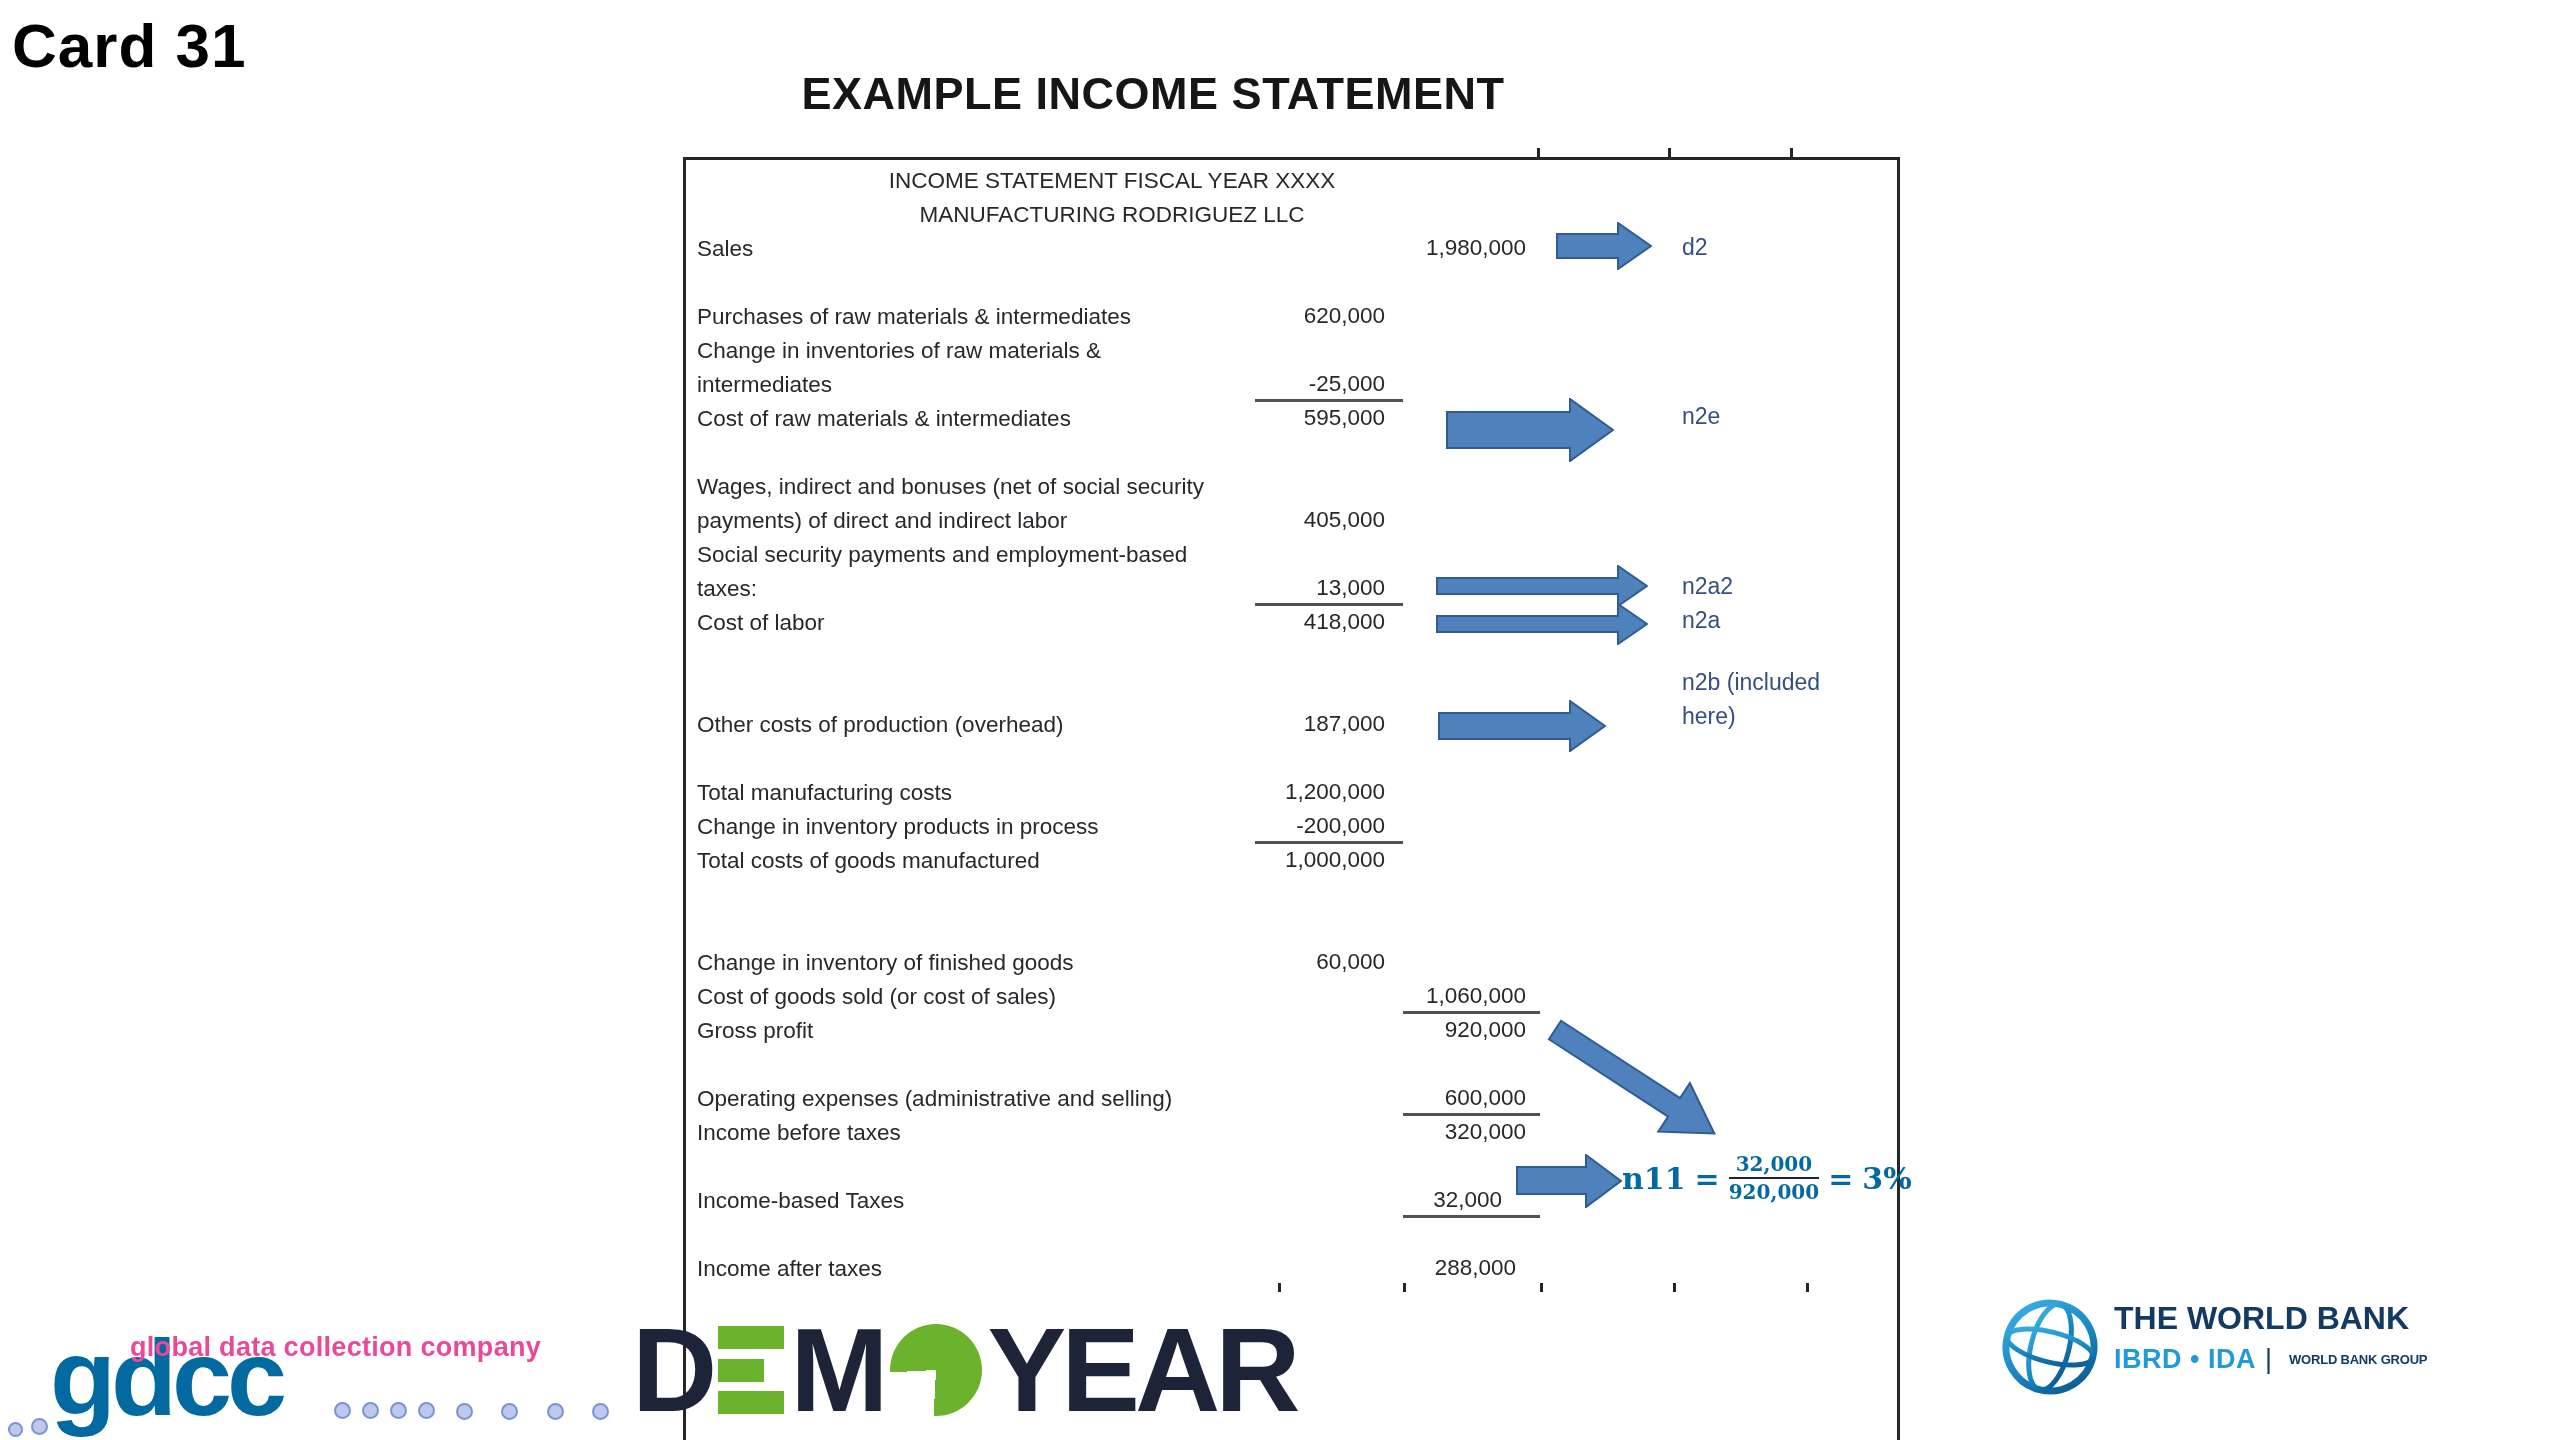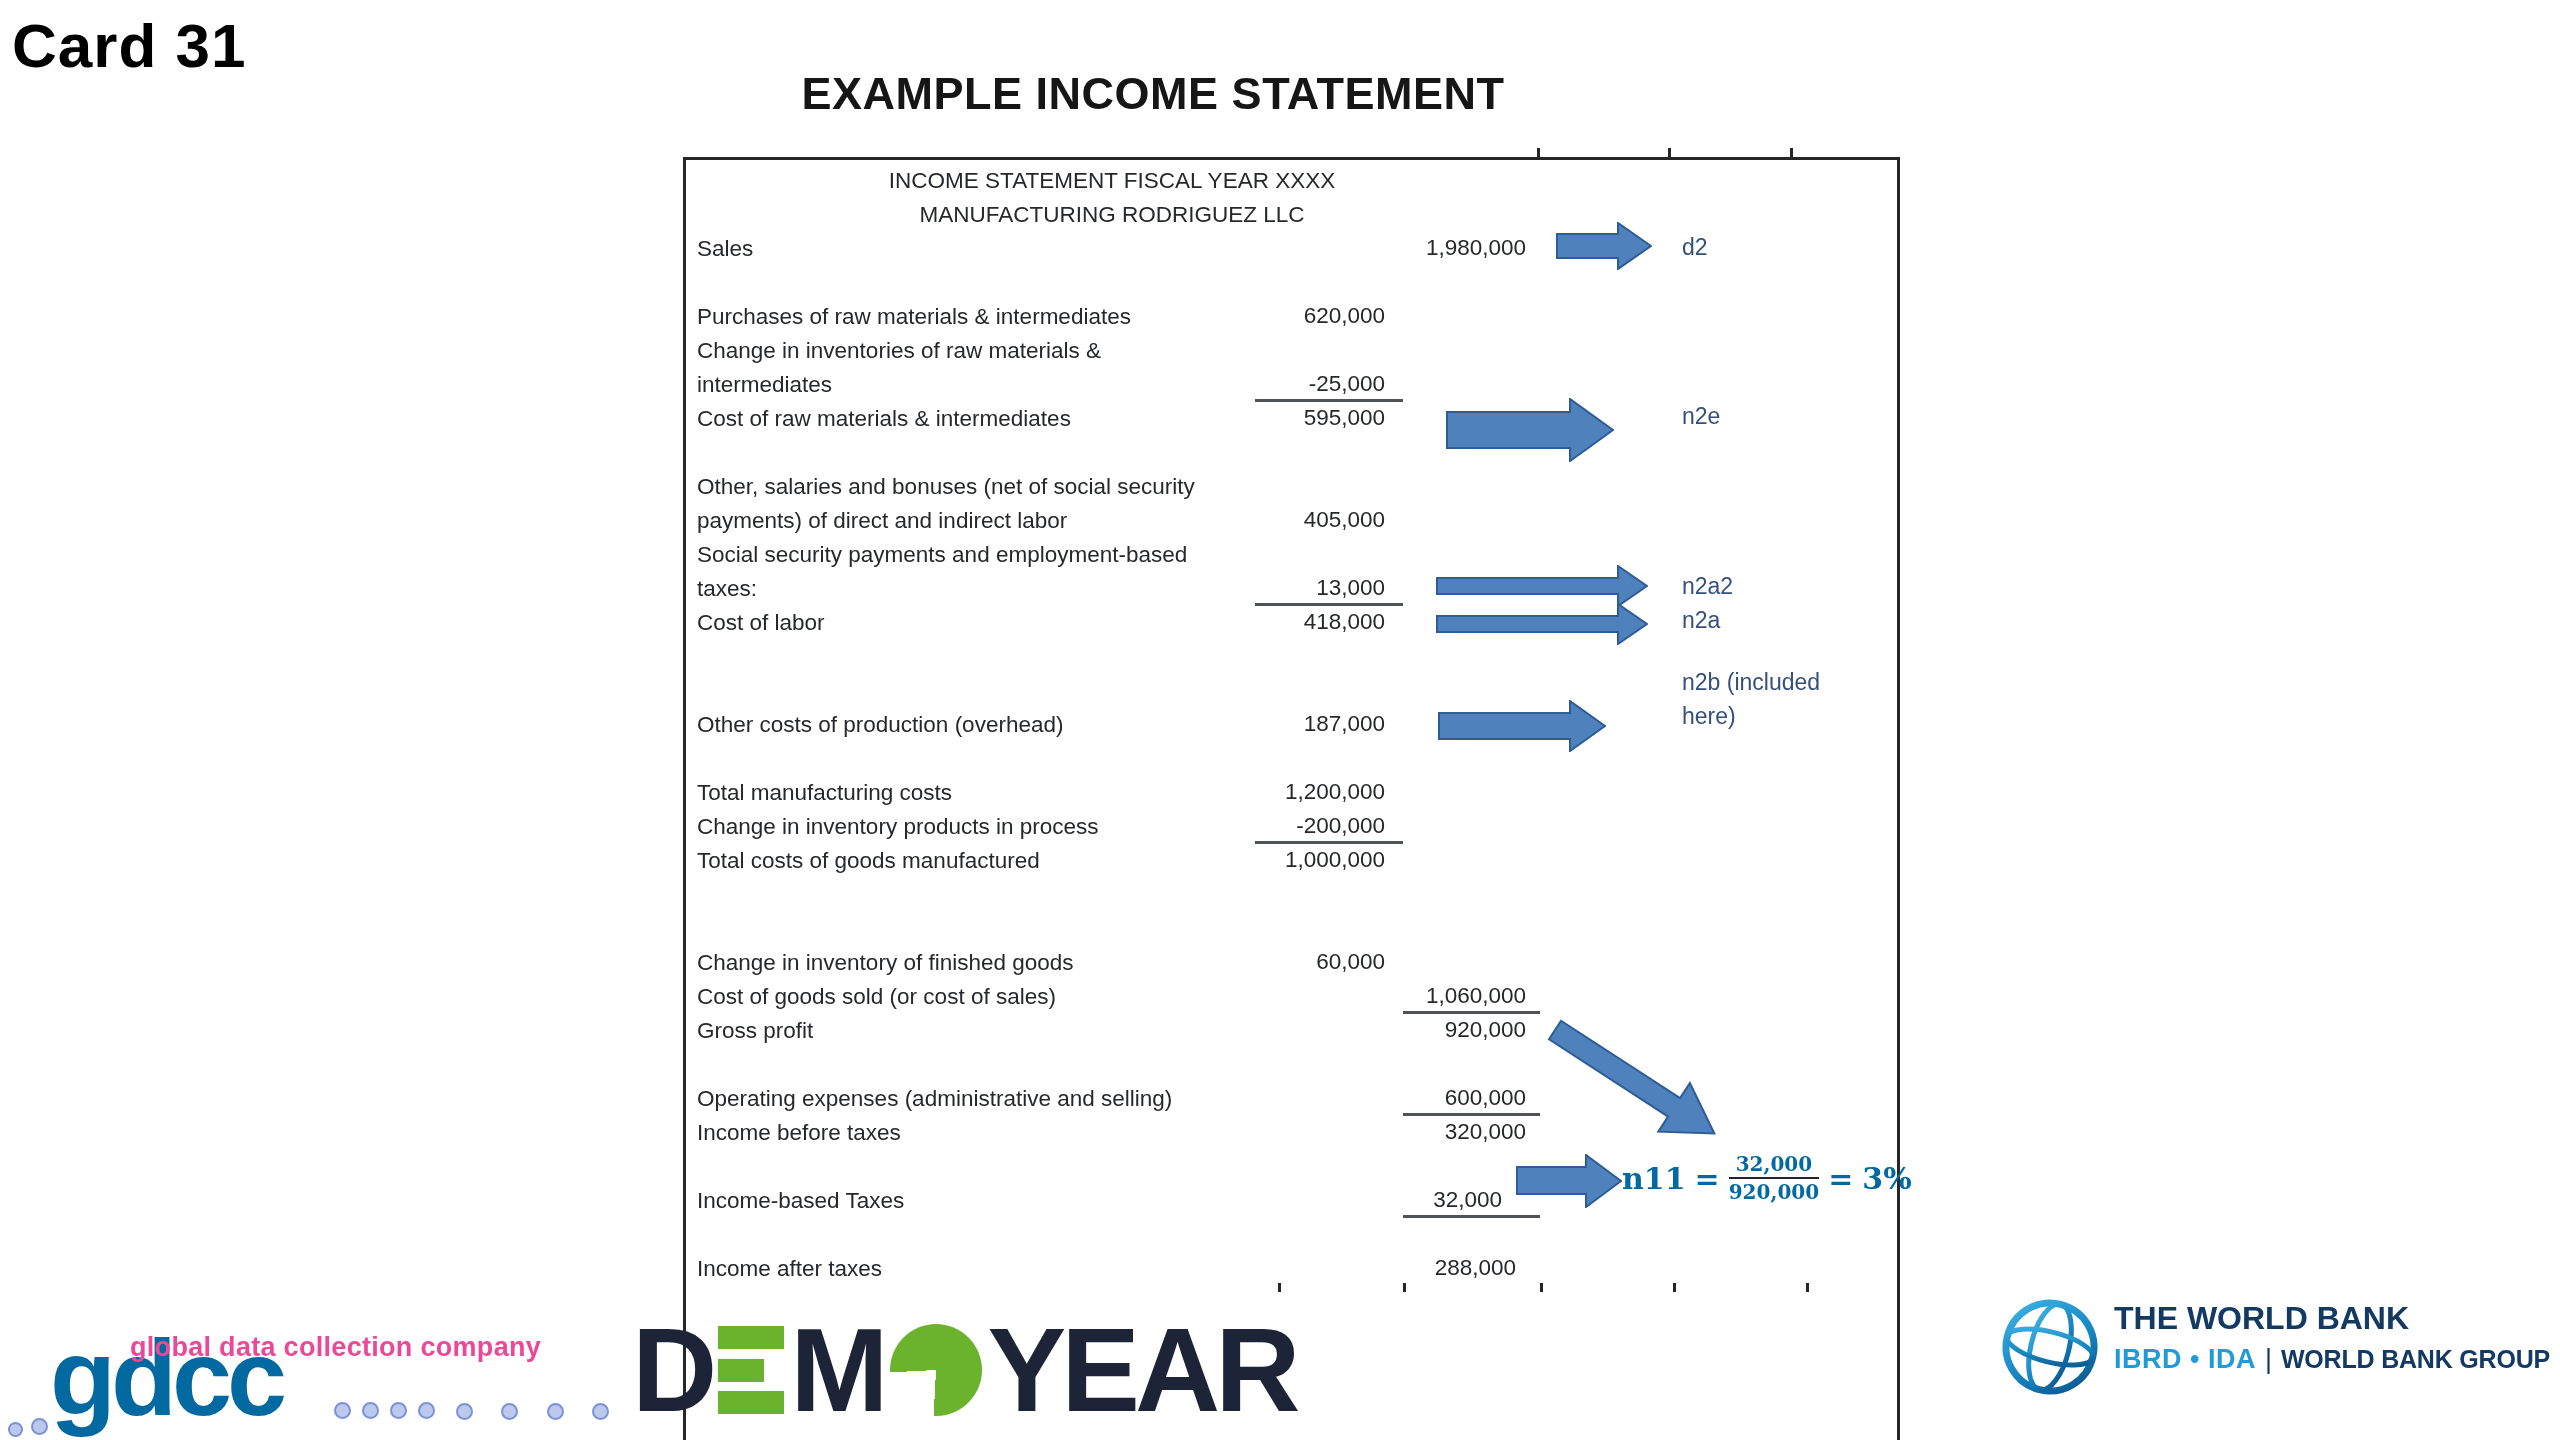--- a/index.html
+++ b/index.html
@@ -52,21 +52,21 @@
   .ebars i:nth-child(1),.ebars i:nth-child(3){width:100%;}
   .opie{width:92px;height:92px;border-radius:50%;
         background:conic-gradient(#6cb32d 0deg 183deg,#ffffff 183deg 267deg,#6cb32d 267deg 360deg);}
 
   
   .wb{position:absolute;left:2000px;top:1296px;display:flex;gap:14px;align-items:flex-start;}
   .wb-title{font-size:32px;font-weight:800;color:#123a63;letter-spacing:0px;margin-top:4px;white-space:nowrap;}
   .wb-sub{display:flex;align-items:center;gap:9px;margin-top:7px;font-weight:800;}
   .wb-ibrd{color:#219bd7;font-size:27px;letter-spacing:0.5px;white-space:nowrap;}
   .wb-bar{color:#123a63;font-size:27px;font-weight:400;}
-  .wb-group{color:#123a63;font-size:25px;letter-spacing:-0.2px;white-space:nowrap;}
+  .wb-group{color:#123a63;font-size:13px;letter-spacing:-0.2px;white-space:nowrap;margin-left:8px;}
 </style>
 </head>
 <body>
 
 <div class="slide">
 
   <div class="card-label">Card 31</div>
   <div class="title">EXAMPLE INCOME STATEMENT</div>
 
   <div class="statement">
@@ -96,21 +96,21 @@
           <span class="v1 u">-25,000</span>
         </div>
         <div class="row">
           <span class="lbl">Cost of raw materials &amp; intermediates</span>
           <span class="v1">595,000</span>
         </div>
         <div class="row">
           <span class="lbl"></span>
         </div>
         <div class="row">
-          <span class="lbl">Other, salaries and bonuses (net of social security</span>
+          <span class="lbl">Wages, indirect and bonuses (net of social security</span>
         </div>
         <div class="row">
           <span class="lbl">payments) of direct and indirect labor</span>
           <span class="v1">405,000</span>
         </div>
         <div class="row">
           <span class="lbl">Social security payments and employment-based</span>
         </div>
         <div class="row">
           <span class="lbl">taxes:</span>

